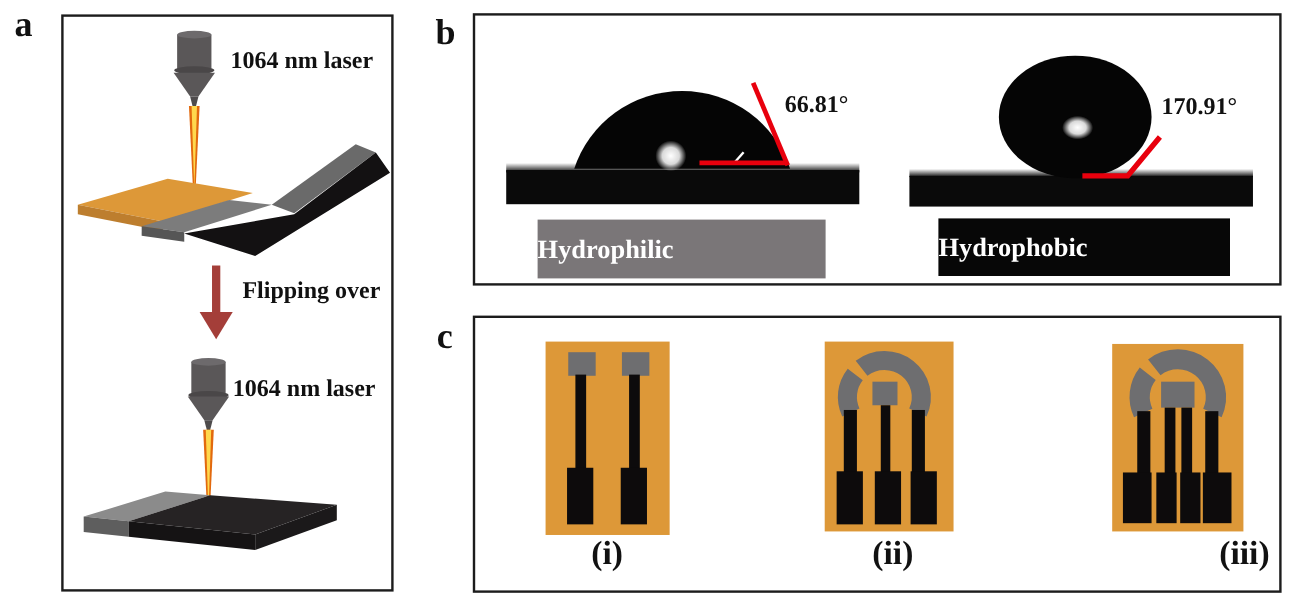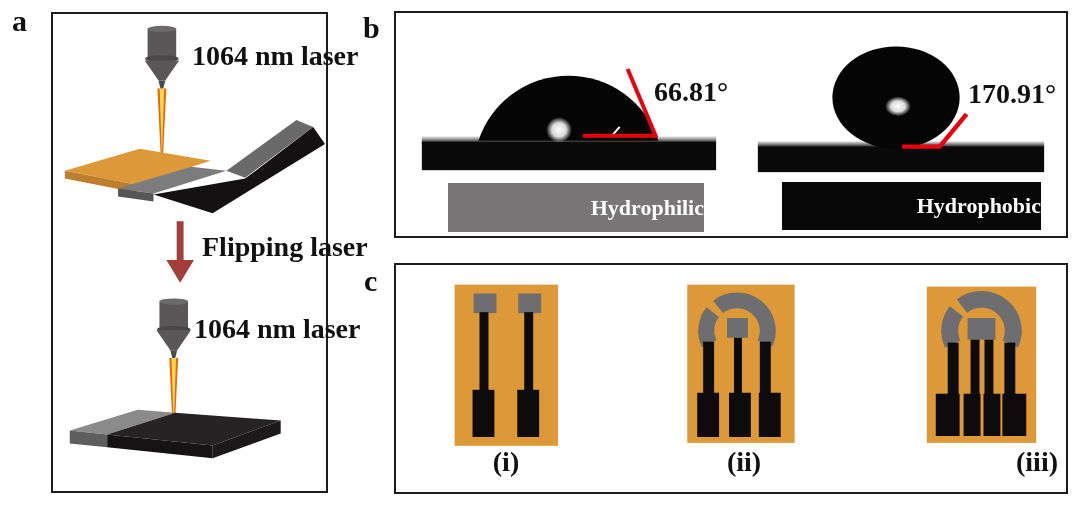--- a/index.html
+++ b/index.html
@@ -8,24 +8,24 @@
     font-family:"Liberation Serif","DejaVu Serif",serif;
   }
   .panel{
     position:absolute;border:2px solid var(--panel-border,#1c1c1c);background:#ffffff;box-sizing:border-box;
   }
   .panel svg{position:absolute;left:0;top:0;width:100%;height:100%;}
   .panel-letter{
     position:absolute;font-weight:bold;font-size:30px;color:#111;line-height:1.1;
   }
   .ann{
-    position:absolute;font-weight:bold;font-size:28px;color:#111;white-space:nowrap;line-height:1.2;
+    position:absolute;font-weight:bold;font-size:20px;color:#111;white-space:nowrap;line-height:1.2;
   }
   .caption-bar{
-    position:absolute;display:flex;align-items:center;justify-content:flex-end;padding-left:16px;
+    position:absolute;display:flex;align-items:center;justify-content:flex-start;
   }
   .caption-bar span{
     color:#ffffff;font-weight:bold;font-size:22px;white-space:nowrap;
   }
   .chip-label{
     position:absolute;font-weight:bold;font-size:28px;color:#111;text-align:center;line-height:1.1;
   }
   
   .f-orange{fill:var(--substrate-orange);}
   .f-orange-edge{fill:var(--substrate-orange-edge);}
@@ -91,21 +91,21 @@
       <g>
         <polygon points="17,420 86,399 124,402 55,424" fill="#8b8b8b"></polygon>
         <polygon points="55,424 124,402 231,410 162,435" fill="#262324"></polygon>
         <polygon points="17,420 55,424 55,437 17,433" fill="#5e5e5e"></polygon>
         <polygon points="55,424 162,435 162,448 55,437" fill="#151314"></polygon>
         <polygon points="162,435 231,410 231,423 162,448" fill="#1b191a"></polygon>
       </g>
     </svg>
   </div>
   <div class="ann" style="left:192px;top:39px">1064 nm laser</div>
-  <div class="ann" style="left:202px;top:230px">Flipping laser</div>
+  <div class="ann" style="left:202px;top:230px">Flipping over</div>
   <div class="ann" style="left:194px;top:312px">1064 nm laser</div>
 
   <div class="panel" style="left:394px;top:11px;width:674px;height:227px">
     <svg viewBox="0 0 674 227" preserveAspectRatio="none">
       <defs>
         <linearGradient id="baseFade" x1="0" y1="0" x2="0" y2="1">
           <stop offset="0" stop-color="#0a0a0a" stop-opacity="0"></stop>
           <stop offset="1" stop-color="#0a0a0a" stop-opacity="1"></stop>
         </linearGradient>
         <radialGradient id="glow">

